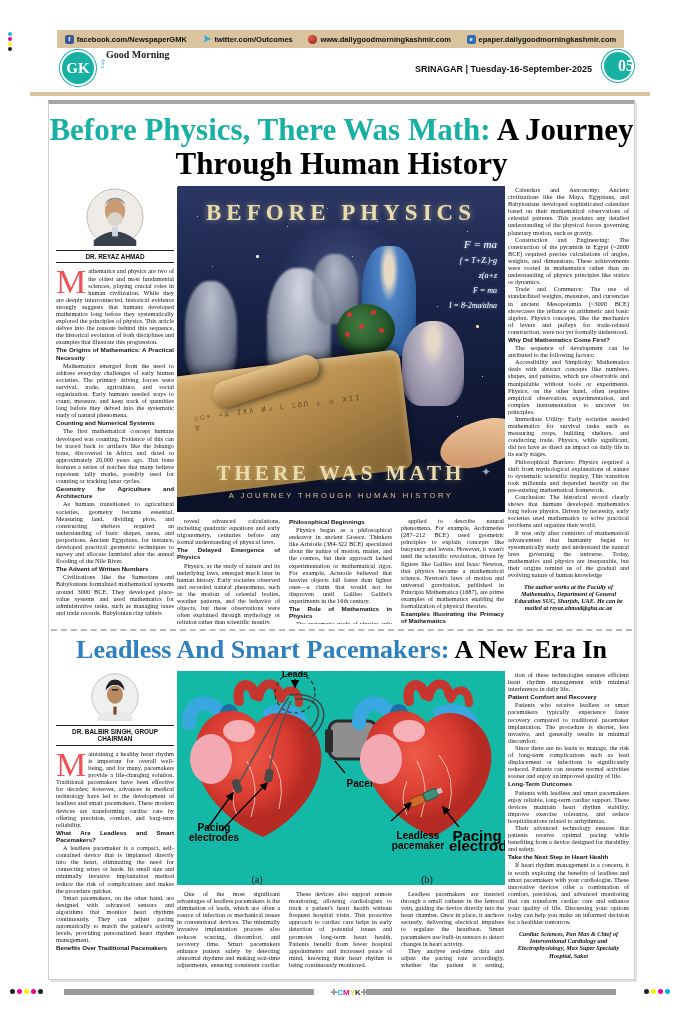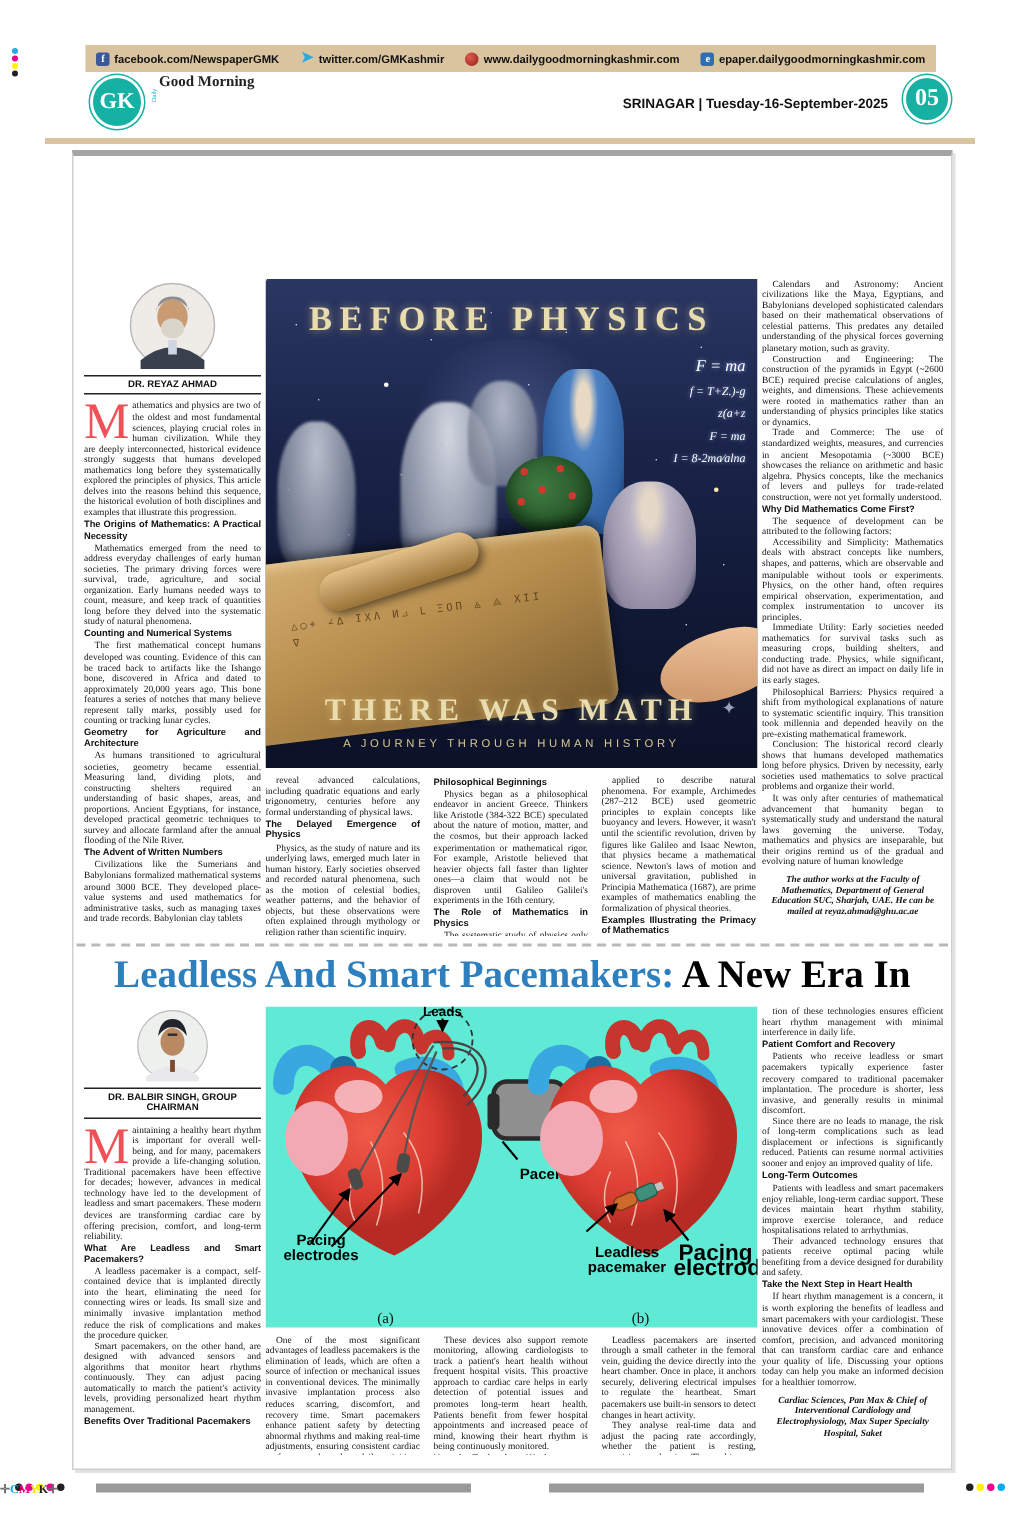--- a/index.html
+++ b/index.html
@@ -35,21 +35,21 @@
   .mh-daily{position:absolute;left:52px;top:20px;font-family:"Liberation Sans",sans-serif;
     font-size:4px;color:var(--kblue);transform:rotate(-90deg);transform-origin:left top;}
   .mh-kashmir{position:absolute;left:57px;top:8px;font-family:"Liberation Serif",serif;
     font-size:28px;font-weight:bold;color:var(--kblue);letter-spacing:0px;}
   .mh-kashmir .idot{position:absolute;right:24px;top:4px;width:5px;height:5px;border-radius:50%;background:#e8262d;}
   .mh-section{position:absolute;left:0;right:0;top:10px;text-align:center;
     font-family:"Liberation Sans",sans-serif;font-size:19px;font-weight:bold;letter-spacing:2px;color:#0a0a0a;}
   .mh-date{position:absolute;right:44px;top:16px;font-family:"Liberation Sans",sans-serif;
     font-size:9px;font-weight:bold;color:#111;}
   .pageno{position:absolute;right:2px;top:2px;width:32px;height:32px;border-radius:50%;
-    background:var(--teal);color:#fff;font:bold 16px/32px "Liberation Serif",serif;text-align:center;
+    background:var(--teal);color:#fff;font:bold 16px/32px "Liberation Serif",serif;text-align:right;
     box-shadow:inset 0 0 0 2px #fff,0 0 0 1px var(--teal);}
   .mh-rule{position:absolute;left:30px;right:30px;top:92px;height:4px;background:var(--tan);}
 
   
   .frame{position:absolute;left:48px;top:100px;width:587px;height:880px;background:#fff;
     border:1px solid #cfcfcf;border-top:4px solid #a5a5a5;
     box-shadow:2px 2px 0 #e2e2e2;}
   .divider{border-top:2px dashed #b9b9b9;margin:0 2px;}
 
   
@@ -127,37 +127,37 @@
     text-shadow:0 0 3px rgba(160,190,255,.8);display:block;text-align:right;}
   .formulas .tx-f:first-child{font-size:11px;}
   .p-bottom{position:absolute;left:0;right:0;bottom:26px;text-align:center;color:var(--cream);
     font-family:"Liberation Serif",serif;font-size:21px;letter-spacing:4px;font-weight:bold;
     text-shadow:0 0 6px rgba(255,230,160,.45);}
   .p-sub{position:absolute;left:0;right:0;bottom:12px;text-align:center;color:#d9c893;
     font-family:"Liberation Sans",sans-serif;font-size:7.5px;letter-spacing:2.5px;}
   .p-diamond{position:absolute;right:14px;bottom:32px;color:#9aa2b8;font-size:12px;}
 
   
-  .diagram{position:relative;width:328px;height:214px;background:#5eead4;}
+  .diagram{position:relative;width:328px;height:214px;background:#14b8a6;}
   .hfig{position:absolute;top:0;width:160px;height:214px;}
   .hfig.f1{left:0;} .hfig.f2{left:170px;}
   .dlabel{position:absolute;font-family:"Liberation Sans",sans-serif;font-weight:bold;color:#000;
     font-size:9px;line-height:10px;text-align:center;}
   .figcap{position:absolute;bottom:0;width:100%;text-align:center;font-size:10px;color:#111;
     font-family:"Liberation Serif",serif;}
 
   
   .footer{position:absolute;left:0;right:0;top:988px;height:10px;}
   .fdots{position:absolute;top:1px;display:flex;gap:2px;}
   .fdots div{width:5px;height:5px;border-radius:50%;}
   .fdots.l{left:10px;} .fdots.r{right:10px;}
   .fbar{position:absolute;top:1px;height:6px;background:#9a9a9a;}
   .fbar.l{left:64px;width:250px;} .fbar.r{right:64px;width:250px;}
-  .fcmyk{position:absolute;left:0;right:0;top:0;
-    font-family:Liberation Serif, serif;font-size:8px;font-weight:bold;}
+  .fcmyk{position:absolute;left:0;right:0;top:0;text-align:center;
+    font-family:Liberation Sans, sans-serif;font-size:8px;font-weight:bold;padding-left:18px;}
   .fcmyk .tx-s{display:inline;}
 </style>
 </head>
 <body>
 
 <div class="page">
 
   <div class="regstrip">
       <div class="tx-dot" style="background: rgb(41, 171, 226);"></div>
       <div class="tx-dot" style="background: rgb(236, 0, 140);"></div>
@@ -165,21 +165,21 @@
       <div class="tx-dot" style="background: rgb(35, 31, 32);"></div>
     </div>
 
   <div class="social">
     <span class="s-item">
       <i class="ic fb">f</i>
       <span>facebook.com/NewspaperGMK</span>
     </span>
     <span class="s-item">
       <i class="ic tw">➤</i>
-      <span>twitter.com/GMKashmir</span>
+      <span>twitter.com/Outcomes</span>
     </span>
     <span class="s-item">
       <i class="ic gl"></i>
       <span>www.dailygoodmorningkashmir.com</span>
     </span>
     <span class="s-item">
       <i class="ic ep">e</i>
       <span>epaper.dailygoodmorningkashmir.com</span>
     </span>
   </div>
@@ -189,20 +189,23 @@
     <div class="mh-good">Good Morning</div>
     <div class="mh-daily">Daily</div>
     <div class="mh-date">SRINAGAR | Tuesday-16-September-2025</div>
     <div class="pageno">05</div>
   </div>
   <div class="mh-rule"></div>
 
   <div class="frame">
 
     <div class="art art1 a1">
+      <div class="headline1">
+        <span class="acc">Before Physics, There Was Math:</span><span> A Journey Through Human History</span>
+      </div>
 
       <div class="colL">
         <div class="byline">
           <div class="photo">
             <svg viewBox="0 0 60 60" width="58" height="58">
               <circle cx="30" cy="30" r="29" fill="#efece7" stroke="#b9b9b9"></circle>
               <ellipse cx="30" cy="24" rx="10.5" ry="12" fill="#c99b72"></ellipse>
               <path d="M19,22 Q19,10 30,10 Q41,10 41,22 L41,18 Q30,6 19,18 Z" fill="#8e8e8e"></path>
               <ellipse cx="30" cy="32" rx="8" ry="7" fill="#dad5cb"></ellipse>
               <path d="M8,54 Q30,36 52,54 L52,60 L8,60 Z" fill="#39404e"></path>

